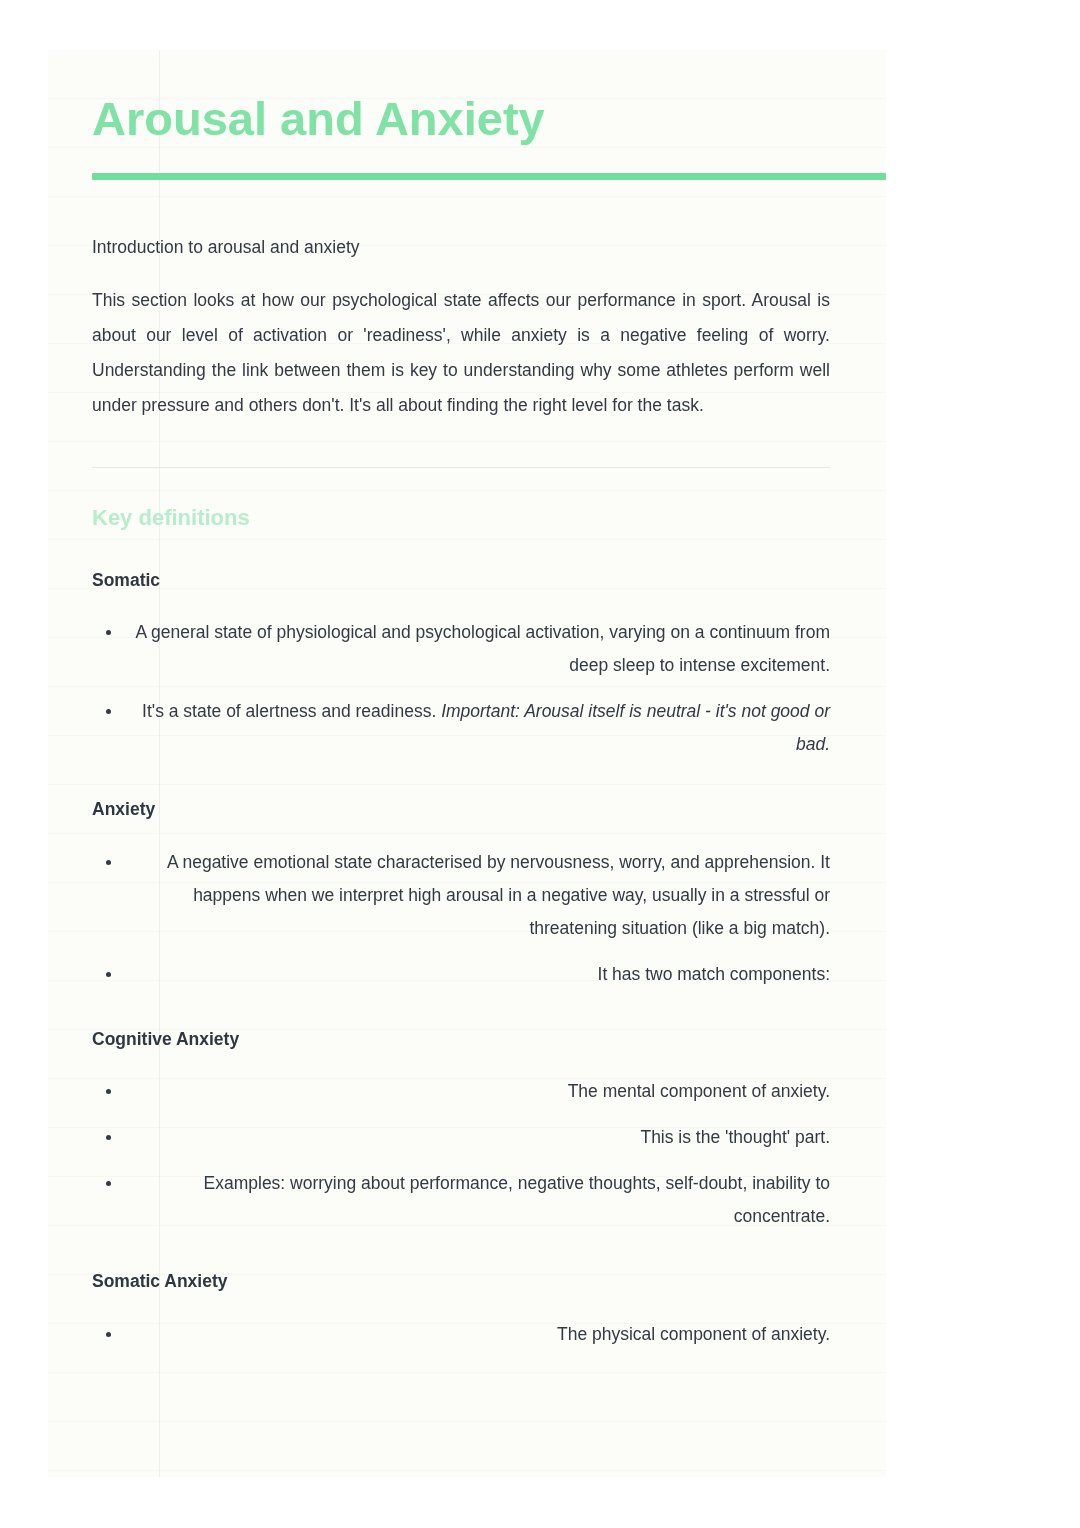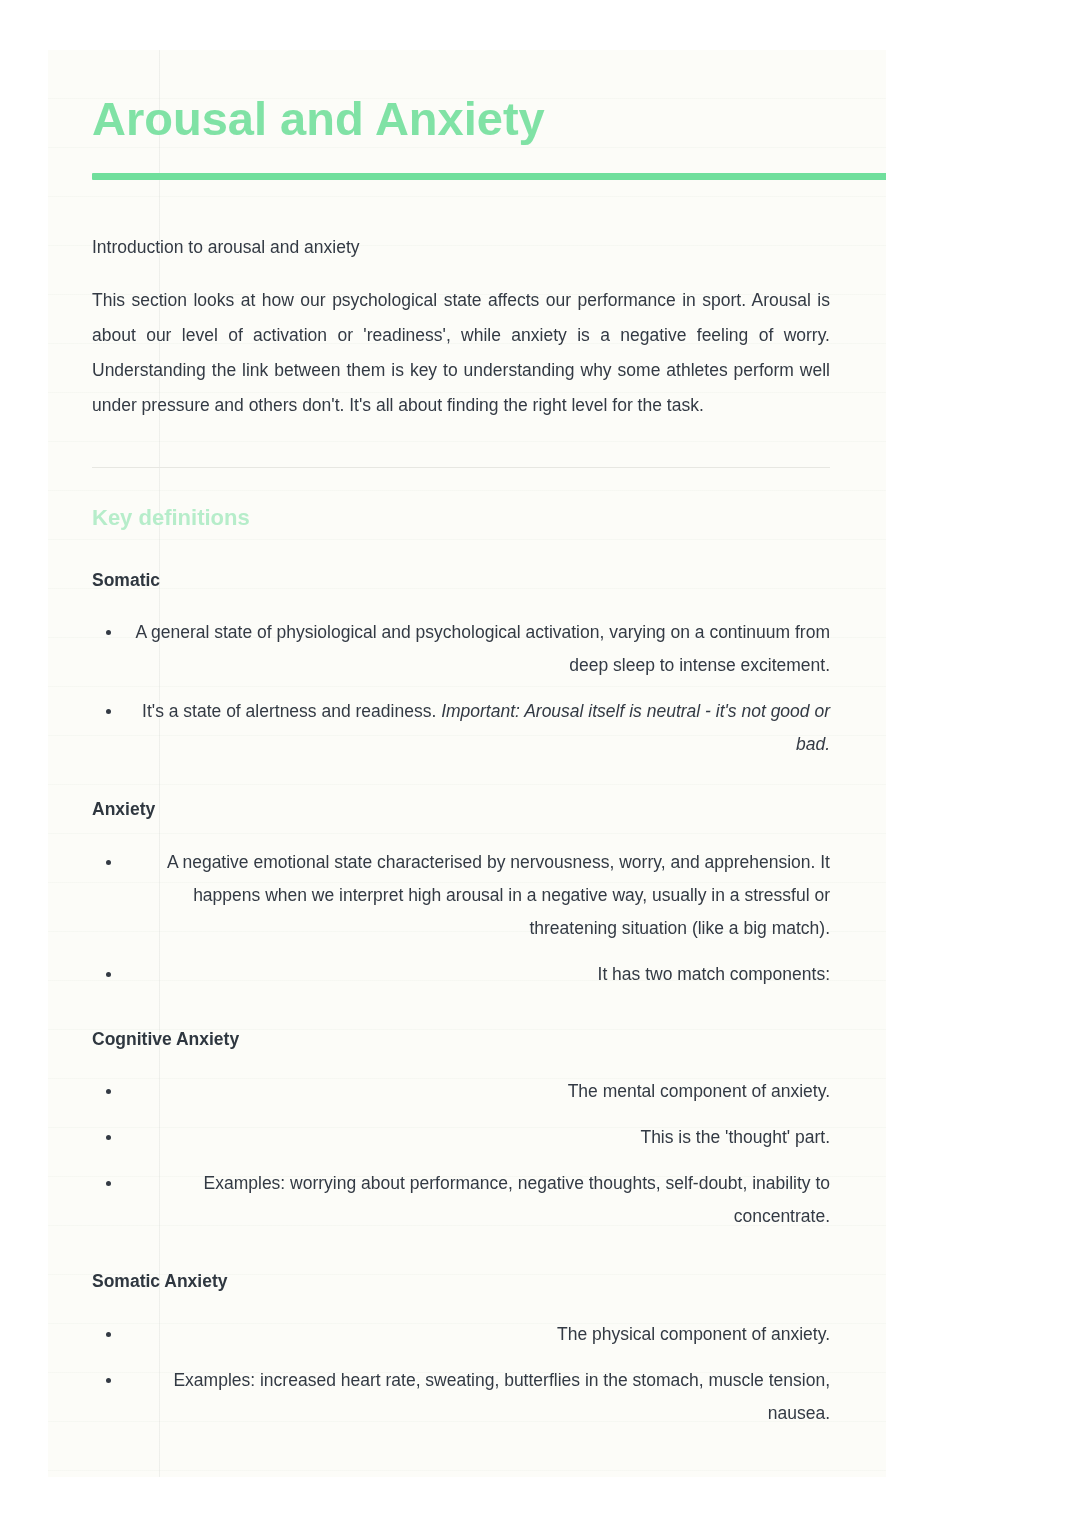--- a/index.html
+++ b/index.html
@@ -179,23 +179,19 @@
           <span>Examples: worrying about performance, negative thoughts, self-doubt, inability to concentrate.</span>
         </li>
       </ul>
 
       <h3 class="sub-heading">Somatic Anxiety</h3>
       <ul class="bullet-list">
         <li>
           <span class="dot"></span>
           <span>The physical component of anxiety.</span>
         </li>
-        <li>
-          <span class="dot"></span>
-          <span>Examples: increased heart rate, sweating, butterflies in the stomach, muscle tension, nausea.</span>
-        </li>
       </ul>
 
     </div>
 
     <div class="watermark">(c) Knowunity 2025</div>
   </div>
 </div>
 
 </body></html>

